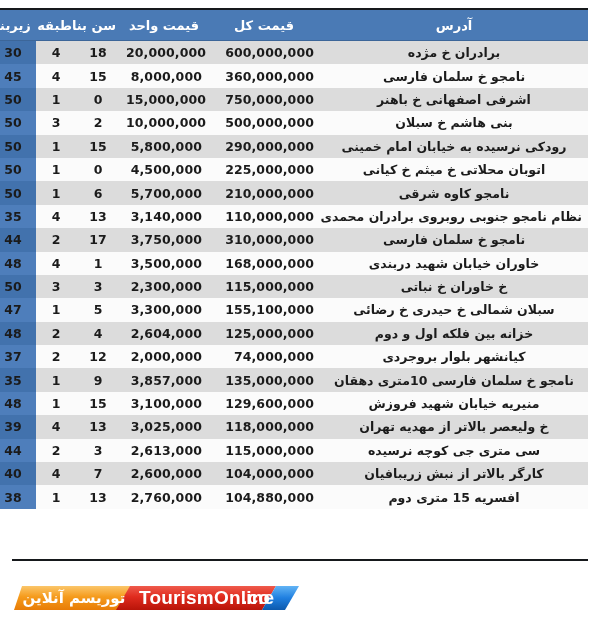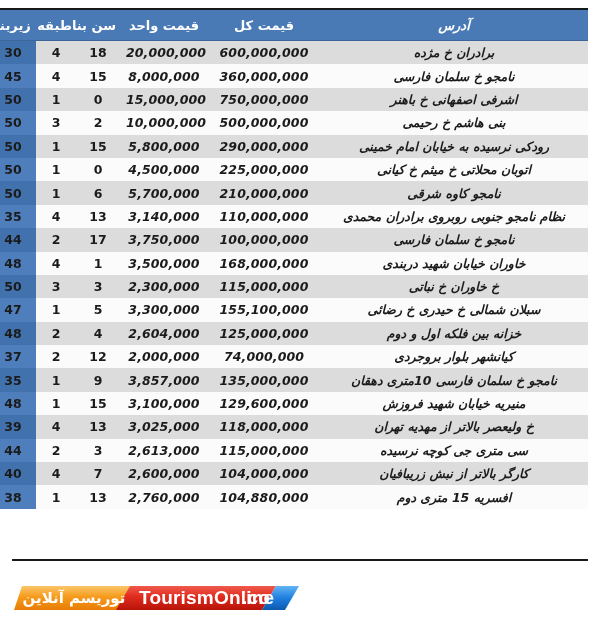--- a/index.html
+++ b/index.html
@@ -77,30 +77,28 @@
 
   
   tbody tr.odd td { background: #dcdcdc; }
   tbody tr.even td { background: #fbfbfb; }
 
   
   td.c-address, th.c-address {
     text-align: center;
     font-size: 12.5px;
     direction: rtl;
-    font-style: italic;
   }
 
   
   td.c-total, td.c-unit {
-    text-align: center;
+    text-align: right;
     direction: ltr;
     font-size: 12.5px;
     letter-spacing: .1px;
-    font-style: italic;
   }
   th.c-total, th.c-unit { text-align: center; }
 
   td.c-age, td.c-floor {
     text-align: center;
     direction: ltr;
     font-size: 12.5px;
   }
   th.c-age, th.c-floor { text-align: center; }
 
@@ -207,21 +205,21 @@
           </tr>
           <tr class="odd">
             <td class="c-address">اشرفی اصفهانی خ باهنر</td>
             <td class="c-total">750,000,000</td>
             <td class="c-unit">15,000,000</td>
             <td class="c-age">0</td>
             <td class="c-floor">1</td>
             <td class="c-area">50</td>
           </tr>
           <tr class="even">
-            <td class="c-address">بنی هاشم خ رحیمی</td>
+            <td class="c-address">بنی هاشم خ سبلان</td>
             <td class="c-total">500,000,000</td>
             <td class="c-unit">10,000,000</td>
             <td class="c-age">2</td>
             <td class="c-floor">3</td>
             <td class="c-area">50</td>
           </tr>
           <tr class="odd">
             <td class="c-address">رودکی نرسیده به خیابان امام خمینی</td>
             <td class="c-total">290,000,000</td>
             <td class="c-unit">5,800,000</td>
@@ -248,21 +246,21 @@
           <tr class="even">
             <td class="c-address">نظام نامجو جنوبی روبروی برادران محمدی</td>
             <td class="c-total">110,000,000</td>
             <td class="c-unit">3,140,000</td>
             <td class="c-age">13</td>
             <td class="c-floor">4</td>
             <td class="c-area">35</td>
           </tr>
           <tr class="odd">
             <td class="c-address">نامجو خ سلمان فارسی</td>
-            <td class="c-total">100,000,000</td>
+            <td class="c-total">310,000,000</td>
             <td class="c-unit">3,750,000</td>
             <td class="c-age">17</td>
             <td class="c-floor">2</td>
             <td class="c-area">44</td>
           </tr>
           <tr class="even">
             <td class="c-address">خاوران خیابان شهید دربندی</td>
             <td class="c-total">168,000,000</td>
             <td class="c-unit">3,500,000</td>
             <td class="c-age">1</td>

